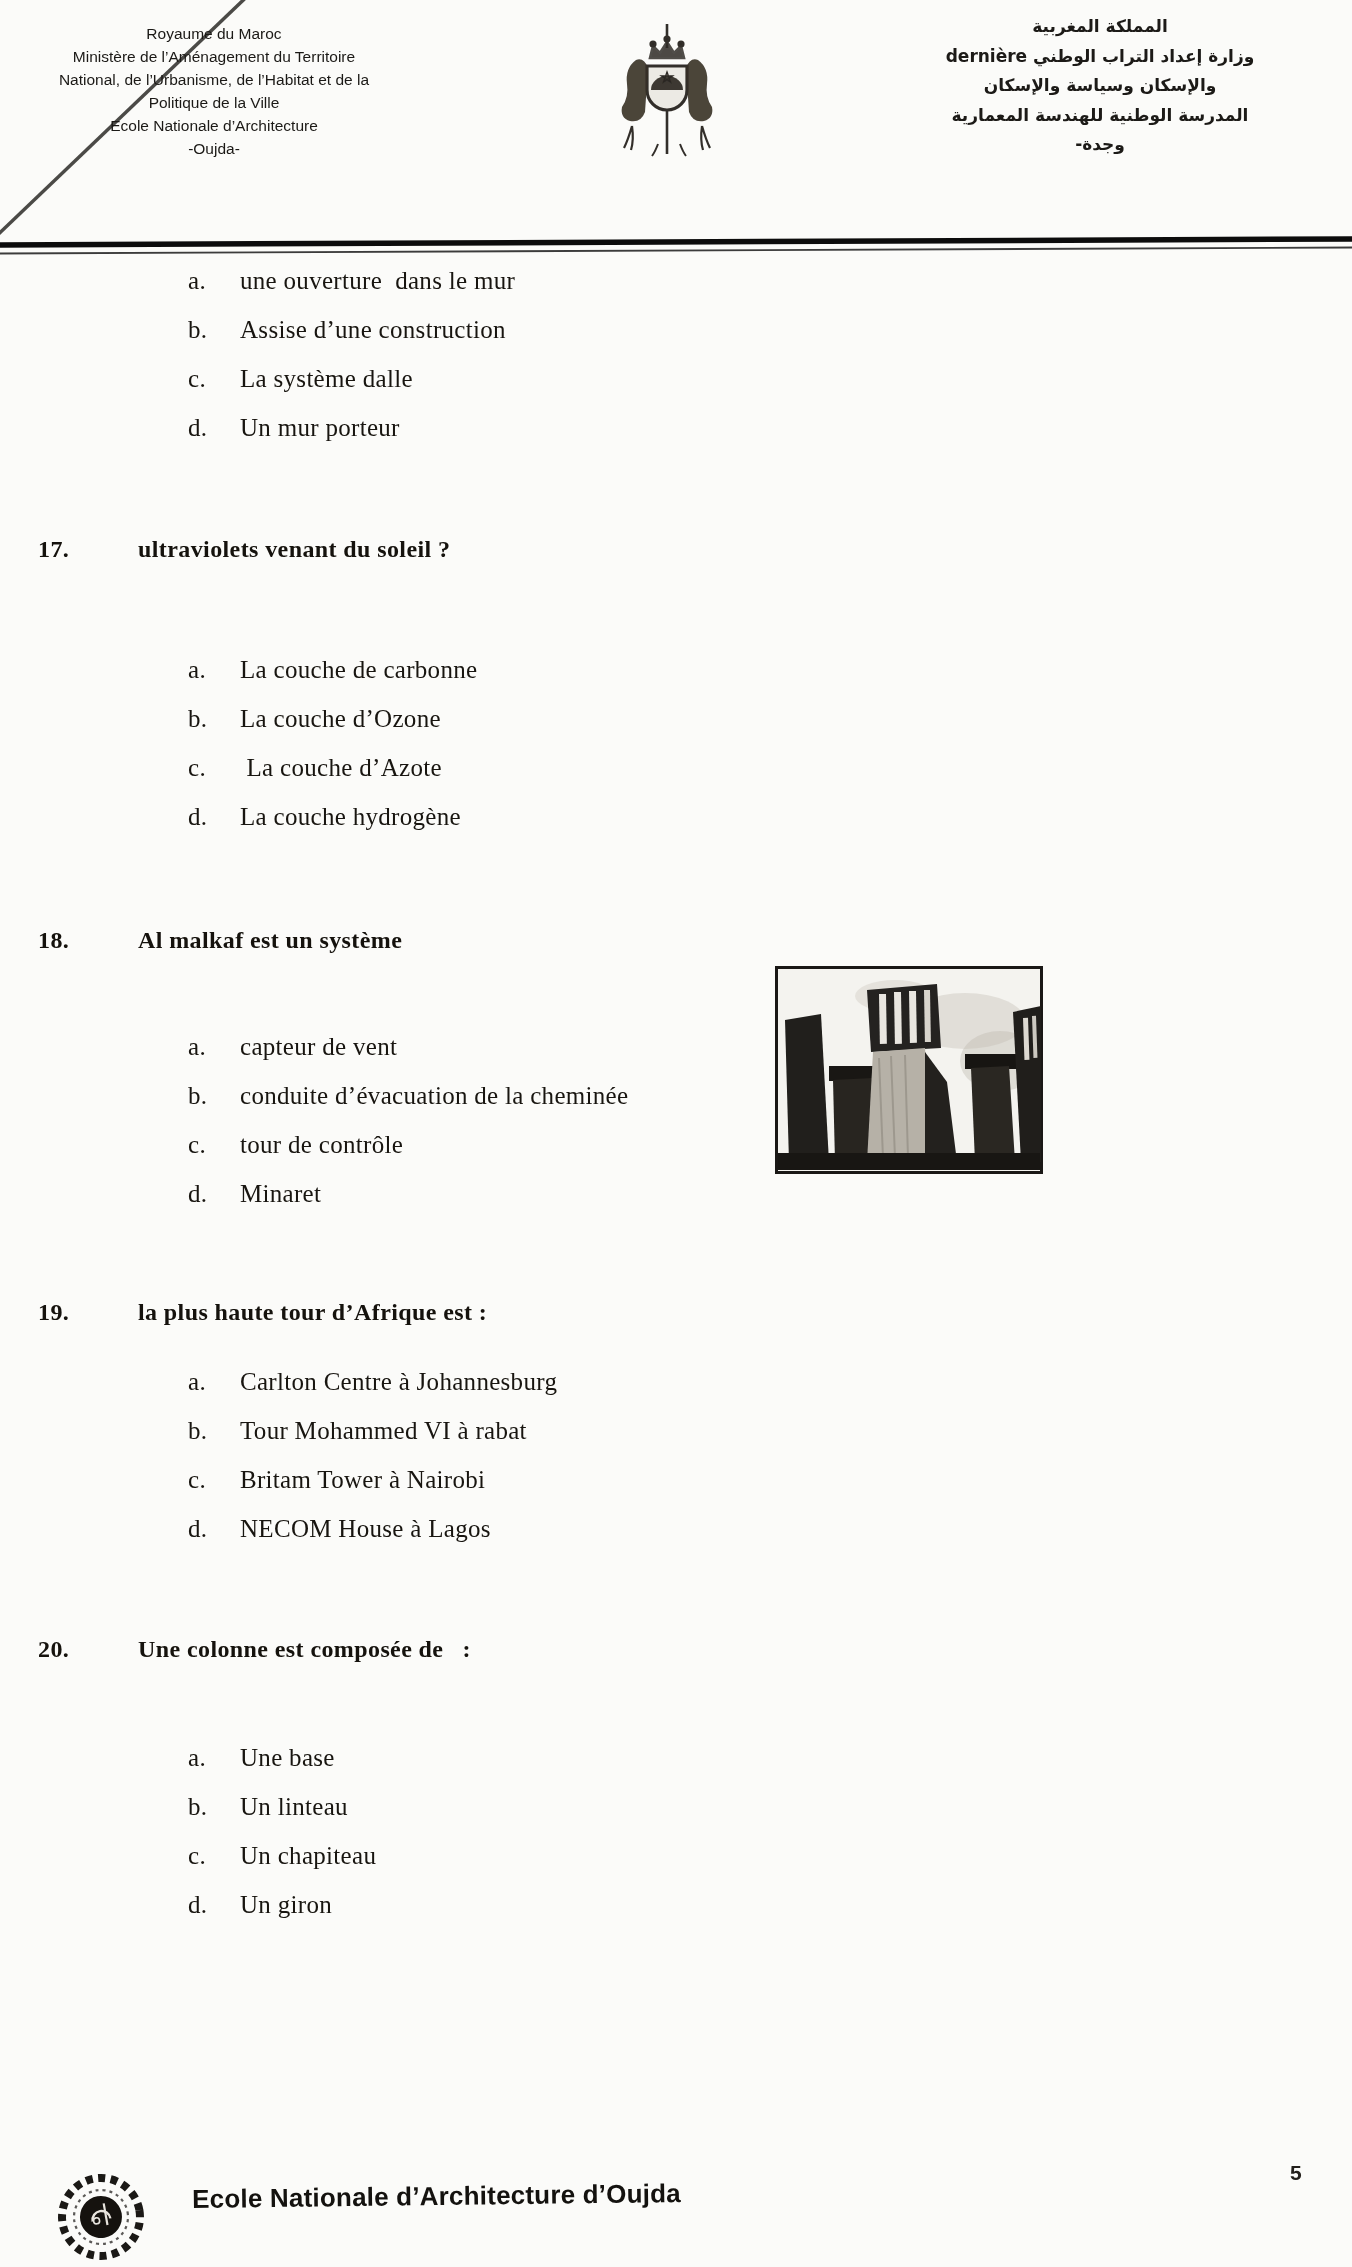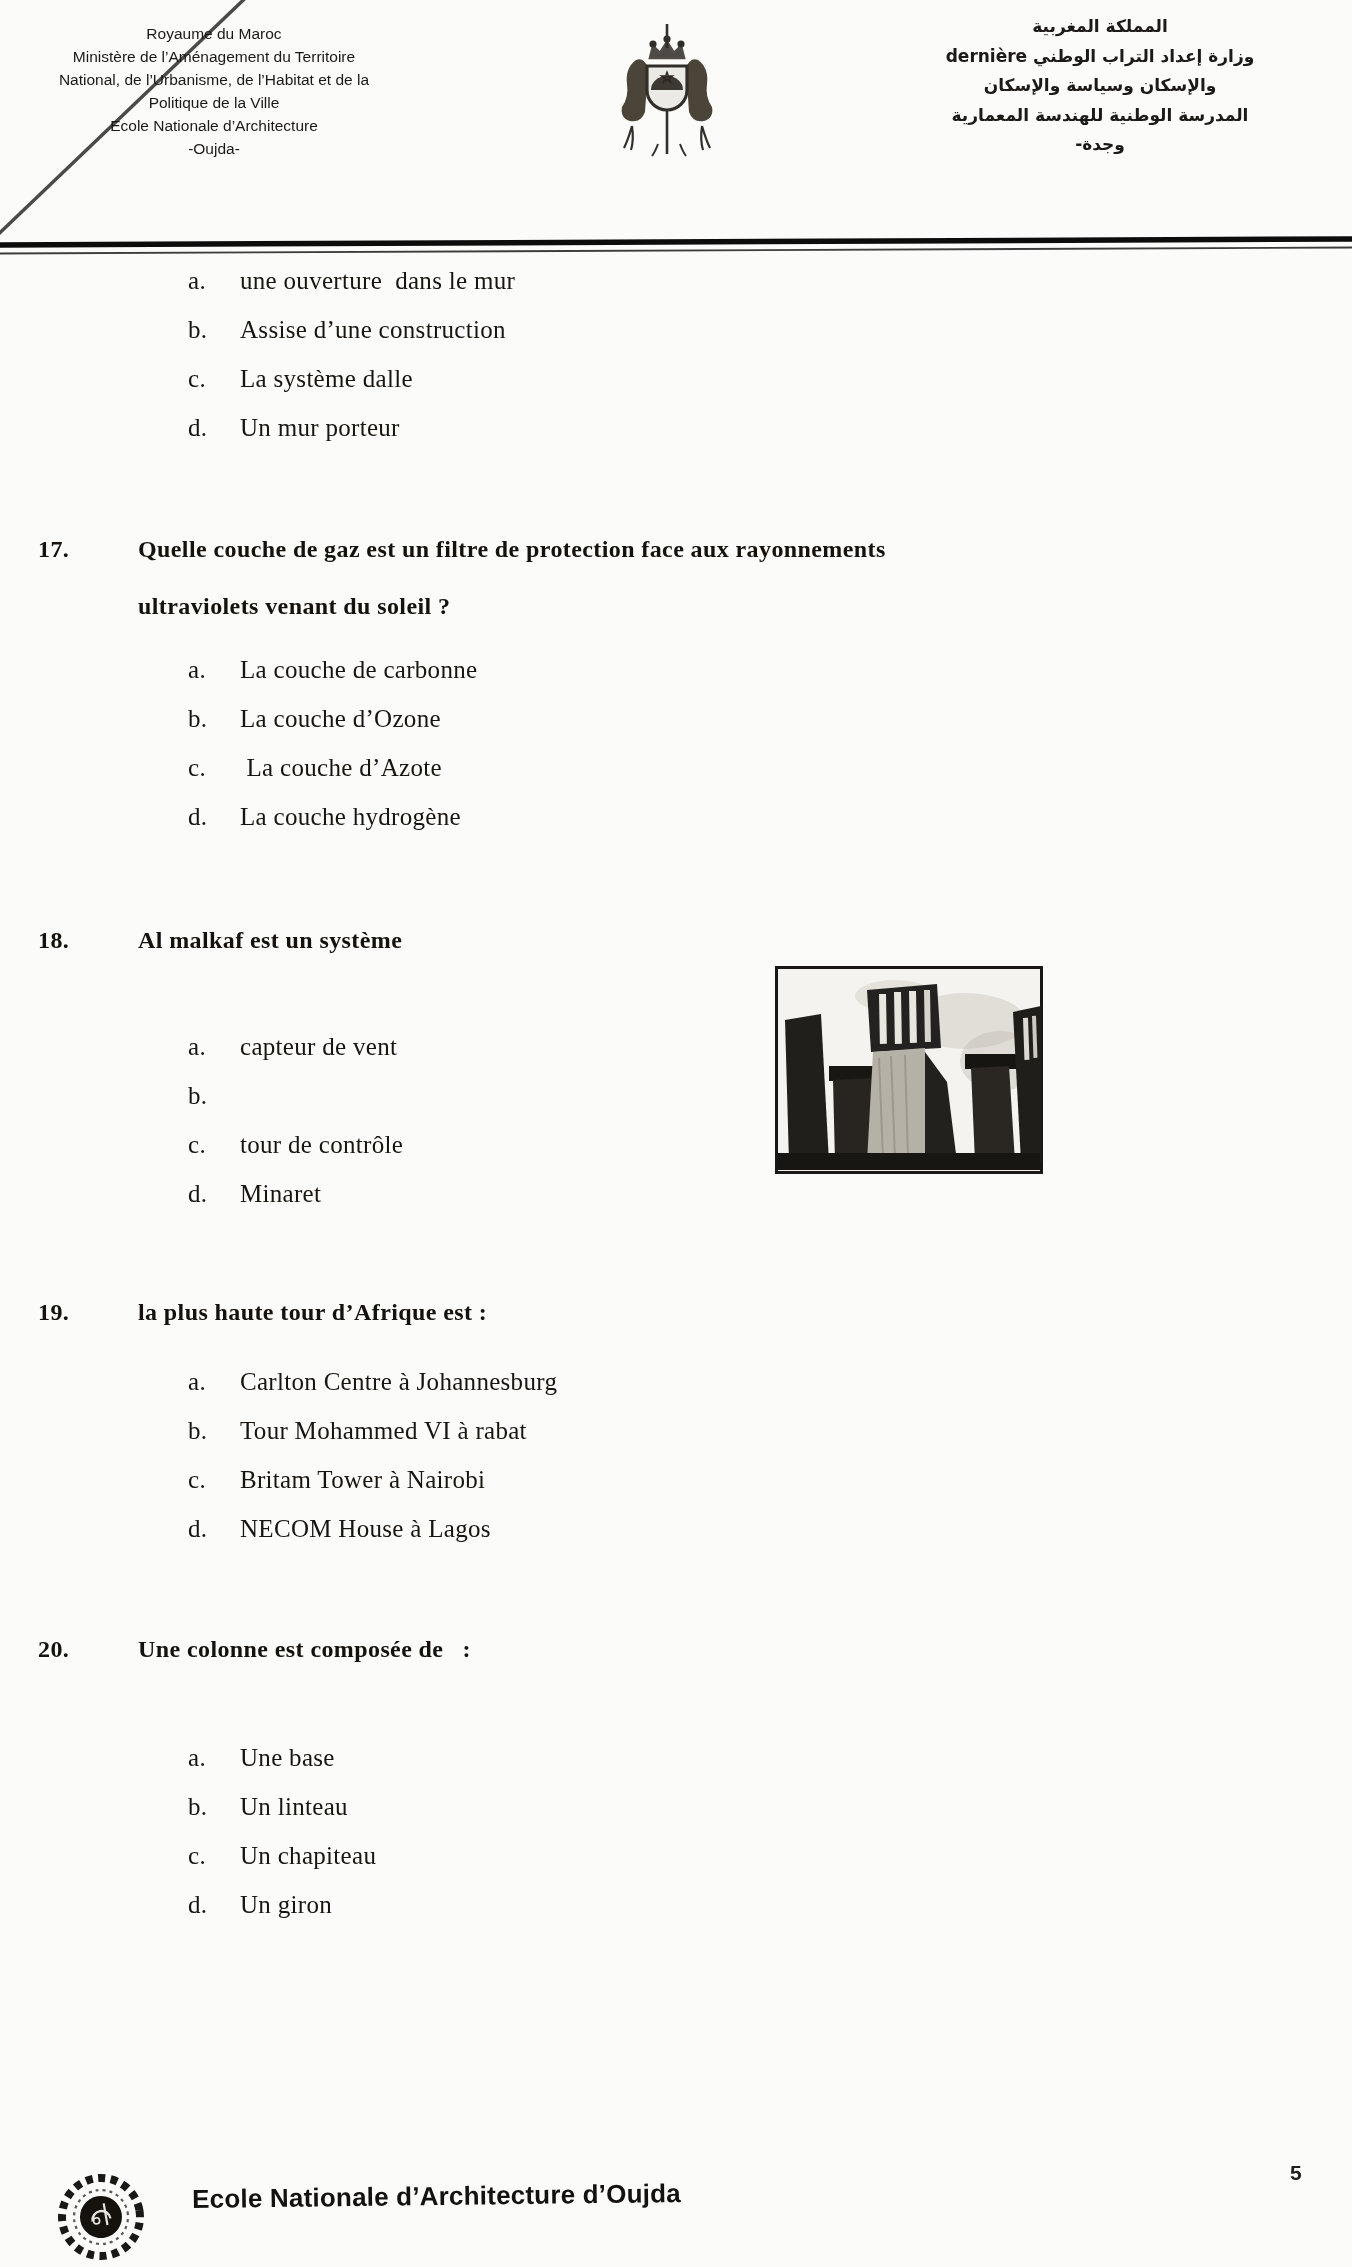--- a/index.html
+++ b/index.html
@@ -123,21 +123,20 @@
   </div>
   <div class="opt">
     <span class="opt-letter">d.</span>
     <span class="opt-text">Un mur porteur</span>
   </div>
 </div>
 
 <div class="abs q-head" style="top:521px">
   <span class="q-num" style="line-height:57px">17.</span>
   <span class="q-text">
-    <div class="q-line">Quelle couche de gaz est un filtre de protection face aux rayonnements</div>
     <div class="q-line">ultraviolets venant du soleil ?</div>
   </span>
 </div>
 <div class="abs opts" style="top:645px">
   <div class="opt">
     <span class="opt-letter">a.</span>
     <span class="opt-text">La couche de carbonne</span>
   </div>
   <div class="opt">
     <span class="opt-letter">b.</span>
@@ -157,20 +156,21 @@
   <span class="q-num">18.</span>
   <span class="q-text">Al malkaf est un système</span>
 </div>
 <div class="abs opts" style="top:1022px">
   <div class="opt">
     <span class="opt-letter">a.</span>
     <span class="opt-text">capteur de vent</span>
   </div>
   <div class="opt">
     <span class="opt-letter">b.</span>
+    <span class="opt-text">conduite d’évacuation de la cheminée</span>
   </div>
   <div class="opt">
     <span class="opt-letter">c.</span>
     <span class="opt-text">tour de contrôle</span>
   </div>
   <div class="opt">
     <span class="opt-letter">d.</span>
     <span class="opt-text">Minaret</span>
   </div>
 </div>

